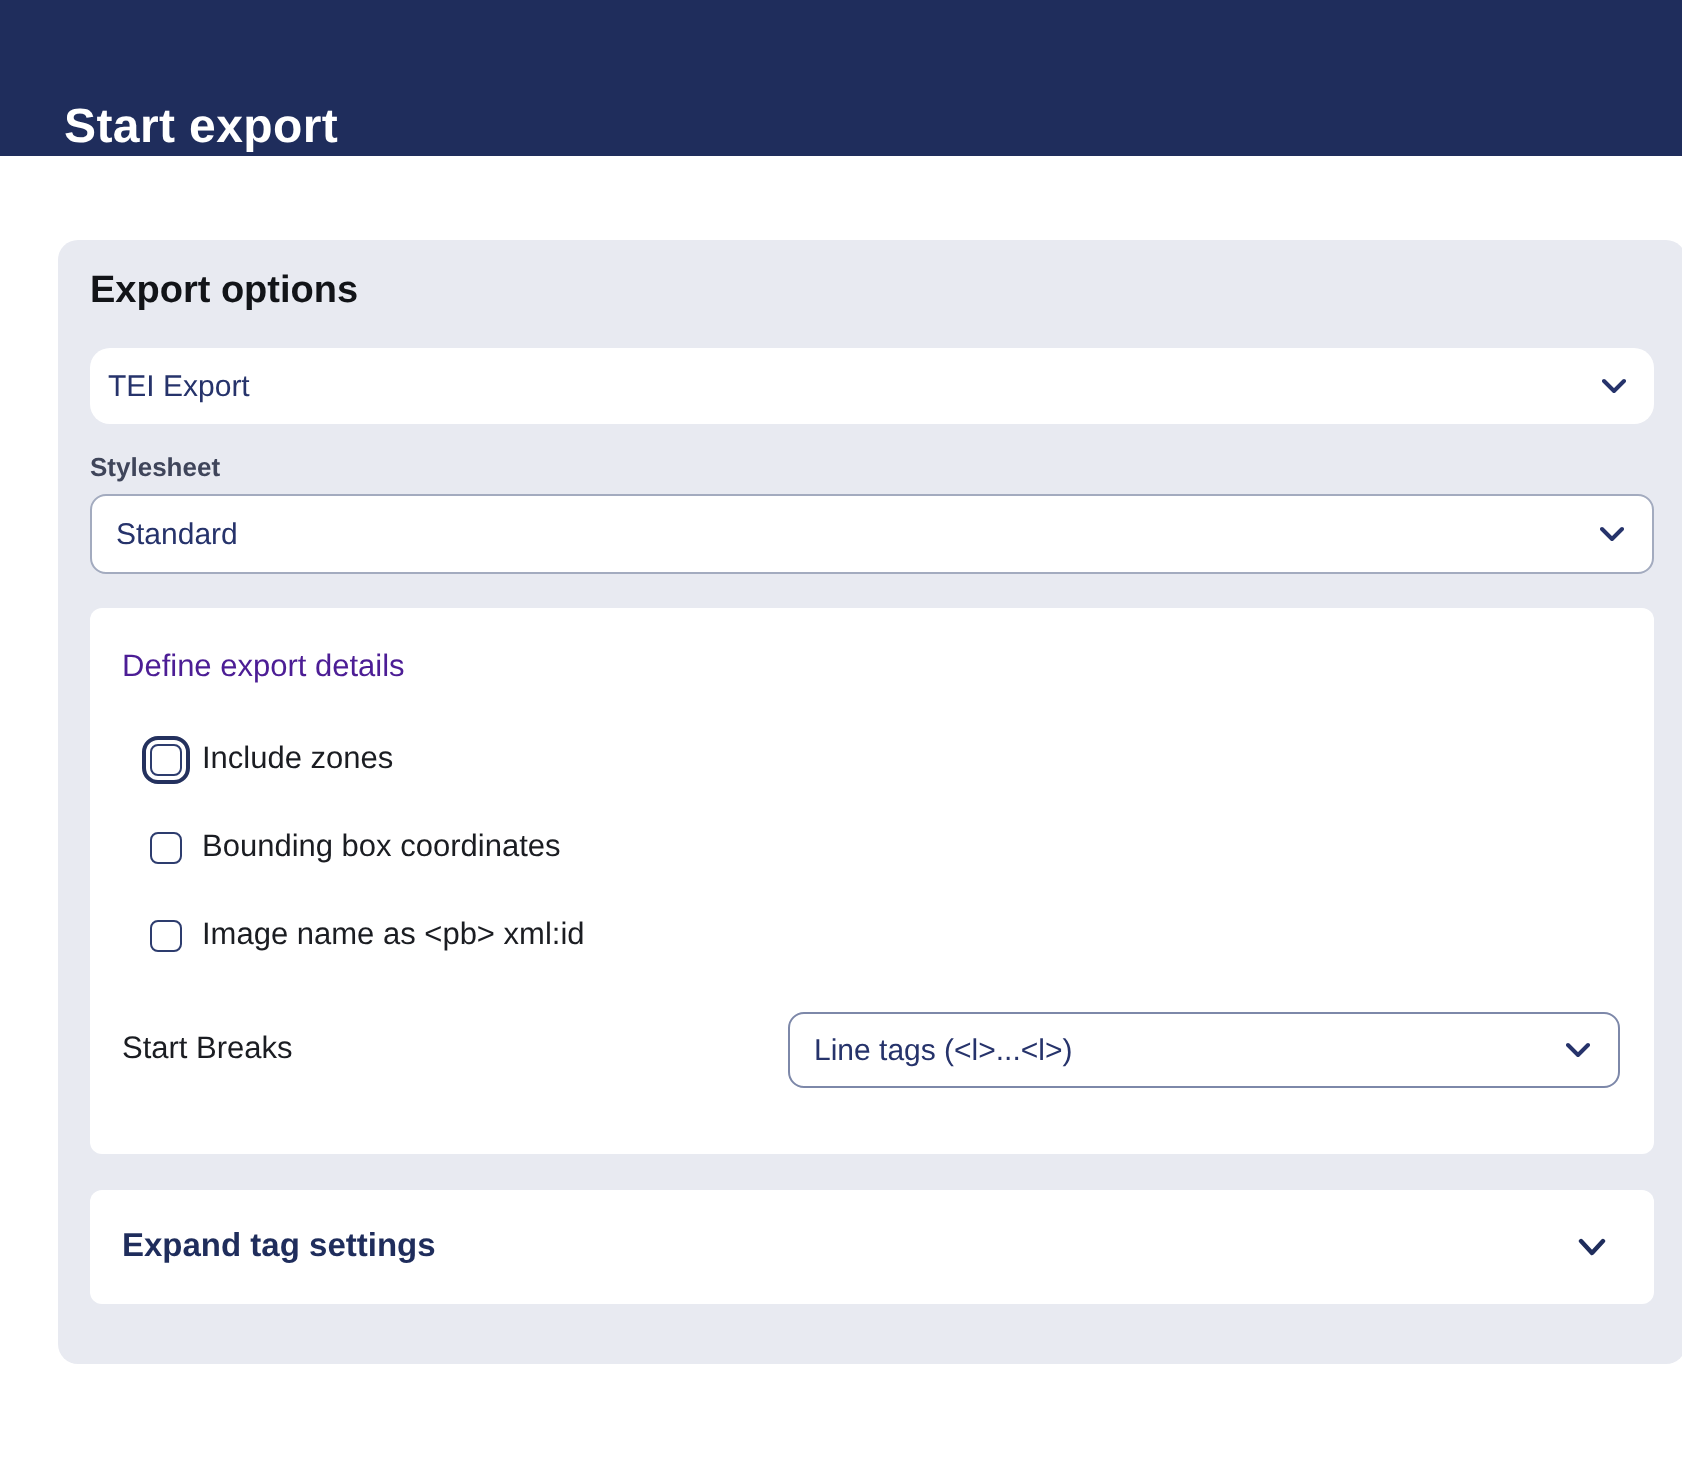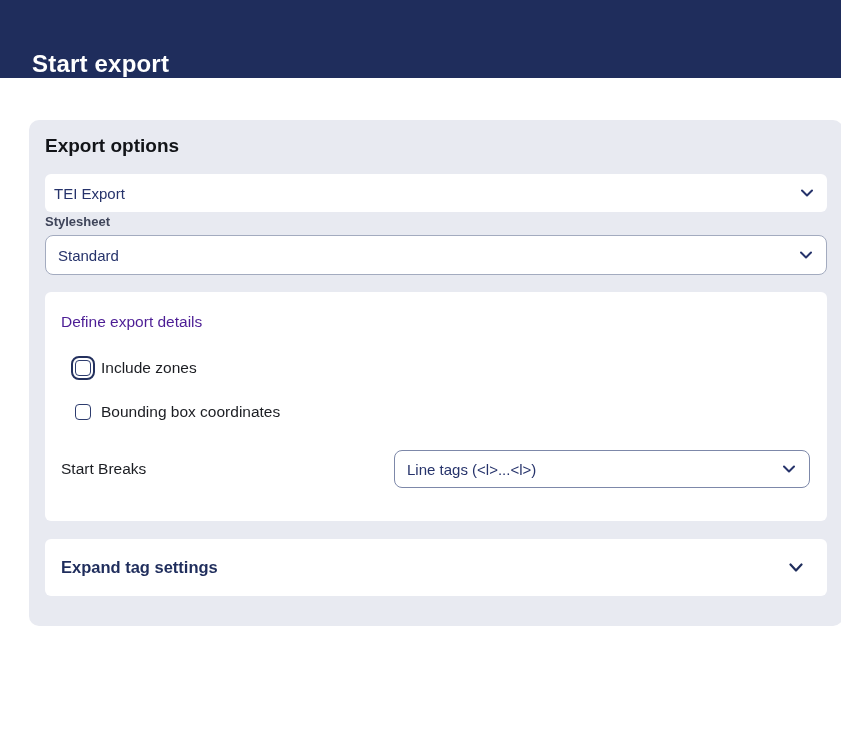--- a/index.html
+++ b/index.html
@@ -47,21 +47,21 @@
     justify-content: space-between;
     padding: 0 14px 0 9px;
     cursor: pointer;
   }
   .select .value {
     color: #26336b;
     font-size: 15px;
   }
   .select .chev { color: #26336b; display: flex; align-items: center; }
 
-  .select.export-type { margin-bottom: 2px; }
+  .select.export-type { margin-bottom: 14px; border-radius: 10px; }
 
   .field-label {
     font-size: 13px;
     font-weight: 700;
     color: #3f455a;
     margin-bottom: 6px;
   }
   .select.stylesheet {
     height: 40px;
     border: 1px solid #a3abbf;
@@ -183,20 +183,24 @@
     <div class="details-title">Define export details</div>
 
     <div class="cb-list">
       <div class="cb-row">
         <input type="checkbox" class="cb-box focused" style="">
         <span class="cb-label">Include zones</span>
       </div>
       <div class="cb-row">
         <input type="checkbox" class="cb-box" style="">
         <span class="cb-label">Bounding box coordinates</span>
+      </div>
+      <div class="cb-row" style="margin-bottom:0">
+        <input type="checkbox" class="cb-box" style="">
+        <span class="cb-label">Image name as &lt;pb&gt; xml:id</span>
       </div>
     </div>
 
     <div class="linebreaks-row">
       <div class="linebreaks-label">Start Breaks</div>
       <div class="select linebreaks" role="combobox">
         <span class="value">Line tags (&lt;l&gt;...&lt;l&gt;)</span>
         <span class="chev">
           <svg width="12" height="8" viewBox="0 0 12 8">
               <path d="M1 1.5 L6 6.5 L11 1.5" fill="none" stroke="currentColor" stroke-width="2" stroke-linecap="round" stroke-linejoin="round"></path>

